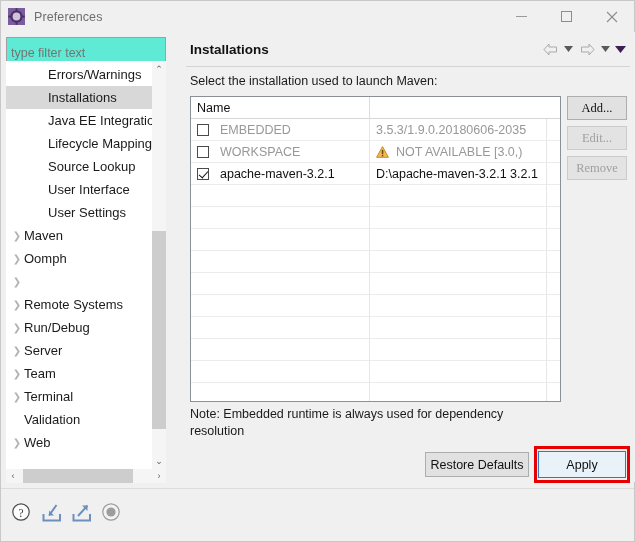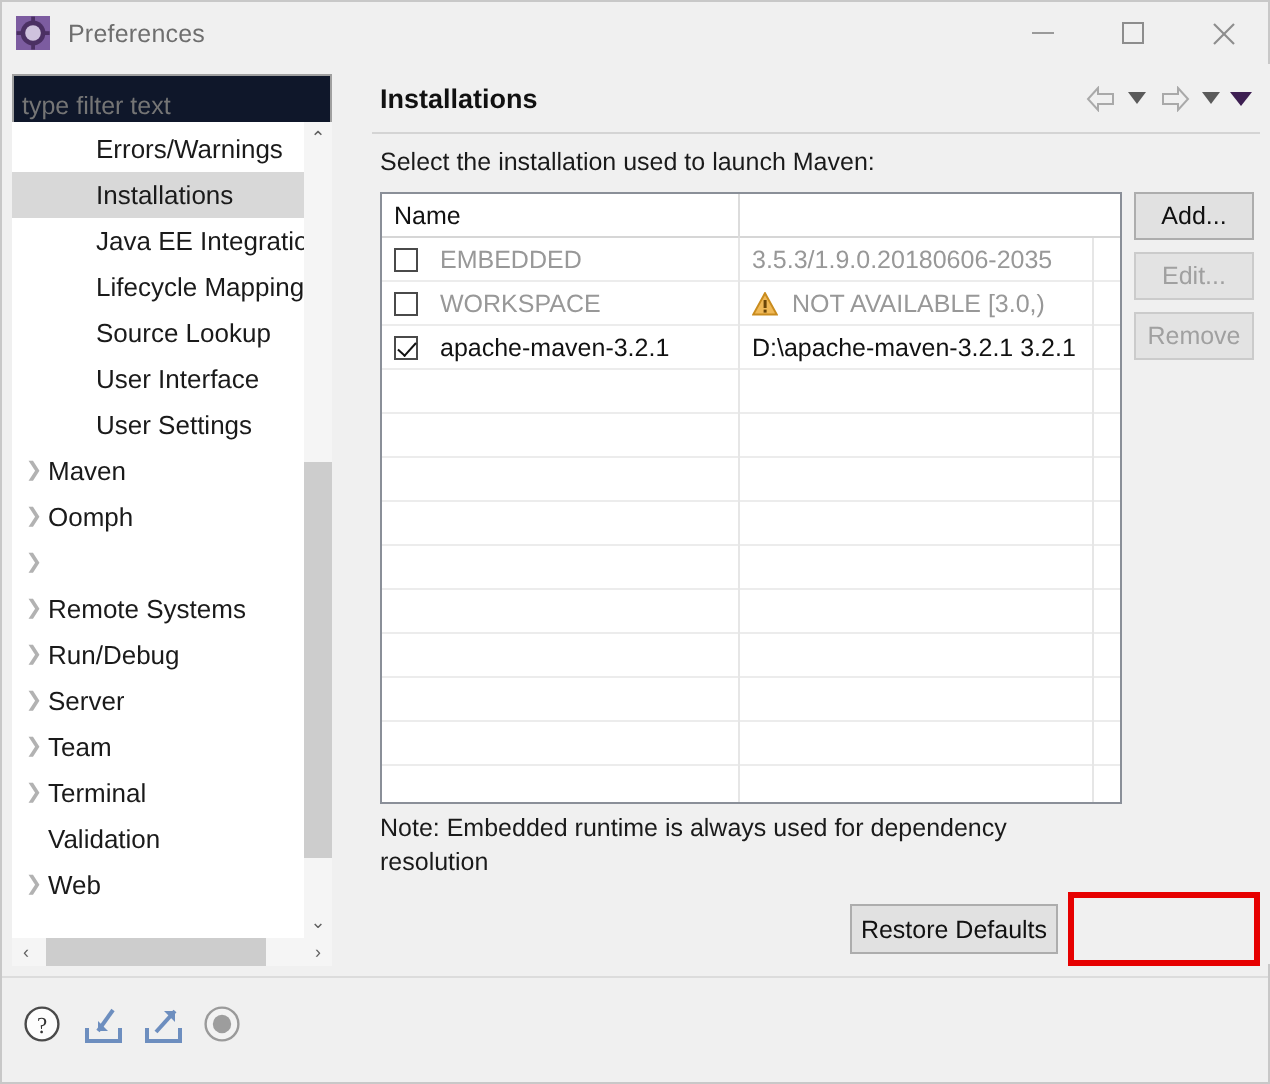--- a/index.html
+++ b/index.html
@@ -37,21 +37,21 @@
   }
   #btn-min { right: 90px; }
   #btn-max { right: 45px; }
   #btn-close { right: 0px; }
   .winbtn .bar { width: 11px; height: 1px; background: #9a9a9a; }
   .winbtn .sq { width: 11px; height: 11px; border: 1px solid #8d8d8d; }
 
   
   #filter-input {
     position: absolute; left: 5px; top: 36px; width: 160px; height: 21px;
-    border: 1px solid #a0a0a0; background: #0f172a;
+    border: 1px solid #a0a0a0; background: #5eead4;
     font-family: "Liberation Sans", sans-serif;
     font-size: 12.5px; color: #777; padding: 15px 4px; outline: none;
   }
   #tree-wrap {
     position: absolute; left: 5px; top: 60px; width: 160px; height: 408px;
     background: #ffffff; overflow: hidden;
   }
   #tree {
     position: absolute; left: 0; top: 0; width: 146px; height: 408px;
     padding-top: 2px;
@@ -146,21 +146,21 @@
     width: 4px; height: 8px; border: solid #111; border-width: 0 1.6px 1.6px 0;
     transform: rotate(42deg);
   }
   .dim { color: #989898; }
   .strong { color: #111; }
   .warn-ico { width: 13px; height: 12px; flex: none; margin-right: 7px; }
 
   
   .sbtn {
     position: absolute; left: 386px; width: 60px; height: 24px;
-    font-size: 12.5px; font-family: Liberation Sans, sans-serif;
+    font-size: 12.5px; font-family: Liberation Serif, serif;
     background: #e1e1e1; border: 1px solid #adadad; color: #111;
     display: flex; align-items: center; justify-content: center;
   }
   .sbtn.disabled { color: #a0a0a0; border-color: #cbcbcb; background: #e3e3e3; }
   #btn-add { top: 64px; }
   #btn-edit { top: 94px; }
   #btn-remove { top: 124px; }
 
   #note {
     position: absolute; left: 9px; top: 374px; width: 350px;
@@ -442,20 +442,21 @@
     </div>
 
     <div class="sbtn" id="btn-add">Add...</div>
     <div class="sbtn disabled" id="btn-edit">Edit...</div>
     <div class="sbtn disabled" id="btn-remove">Remove</div>
 
     <div id="note">Note: Embedded runtime is always used for dependency resolution</div>
 
     <div id="btn-restore">Restore Defaults</div>
     <div id="apply-hl"></div>
+    <div id="btn-apply">Apply</div>
   </div>
 
   <div id="bottom-rule"></div>
   <div id="bottombar">
 
     <div class="bico" id="ico-help">
       <svg width="20" height="20" viewBox="0 0 20 20">
         <circle cx="10" cy="10" r="8.2" fill="#fdfdfd" stroke="#4a4a4a" stroke-width="1.2"></circle>
         <text x="10" y="14.5" font-size="11.5" font-family="Liberation Serif, serif" fill="#333" text-anchor="middle">?</text>
       </svg>

